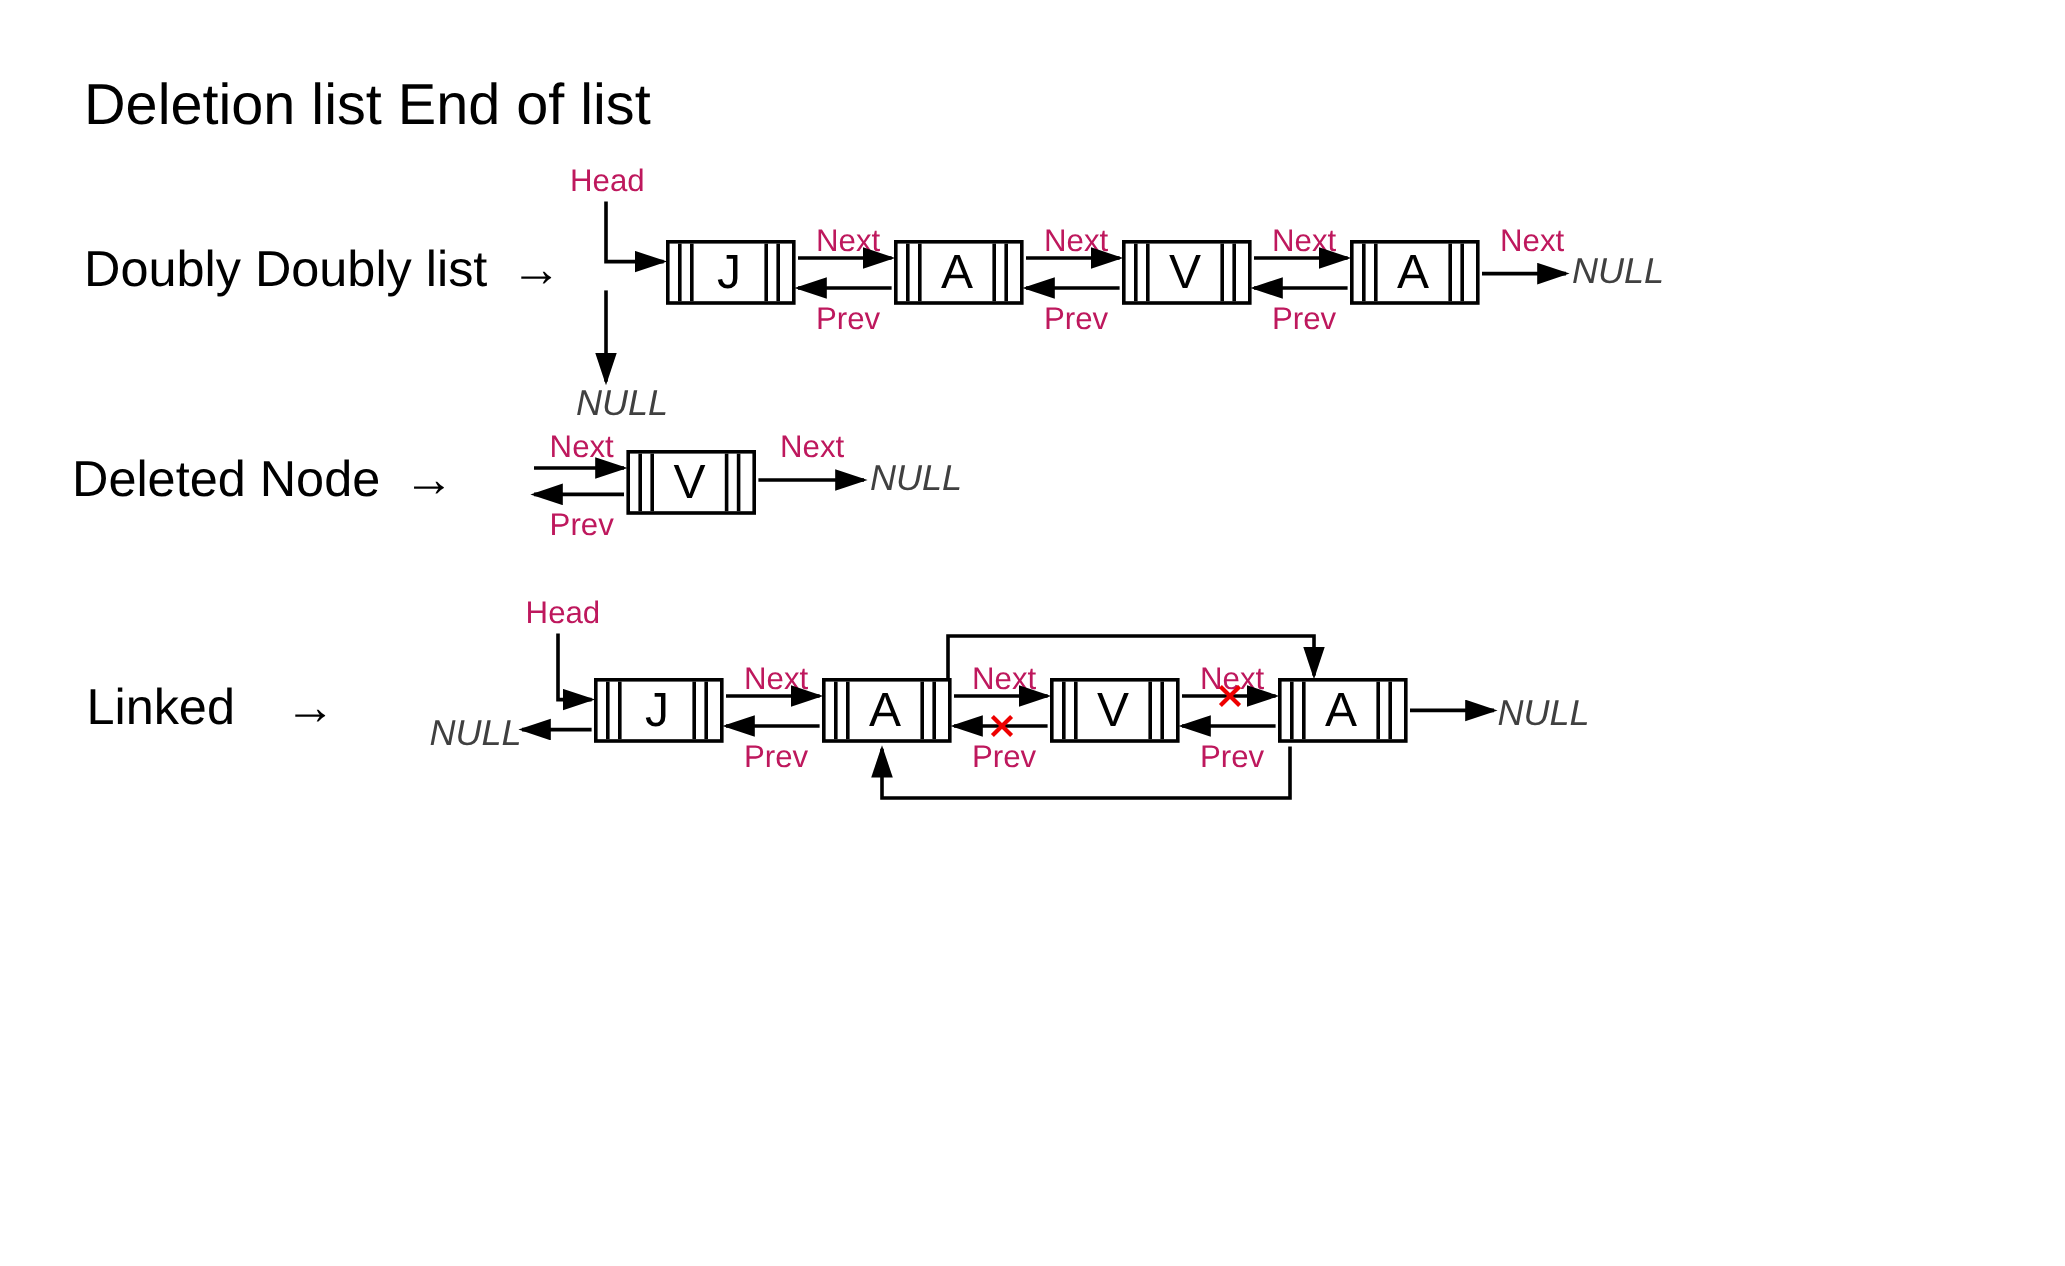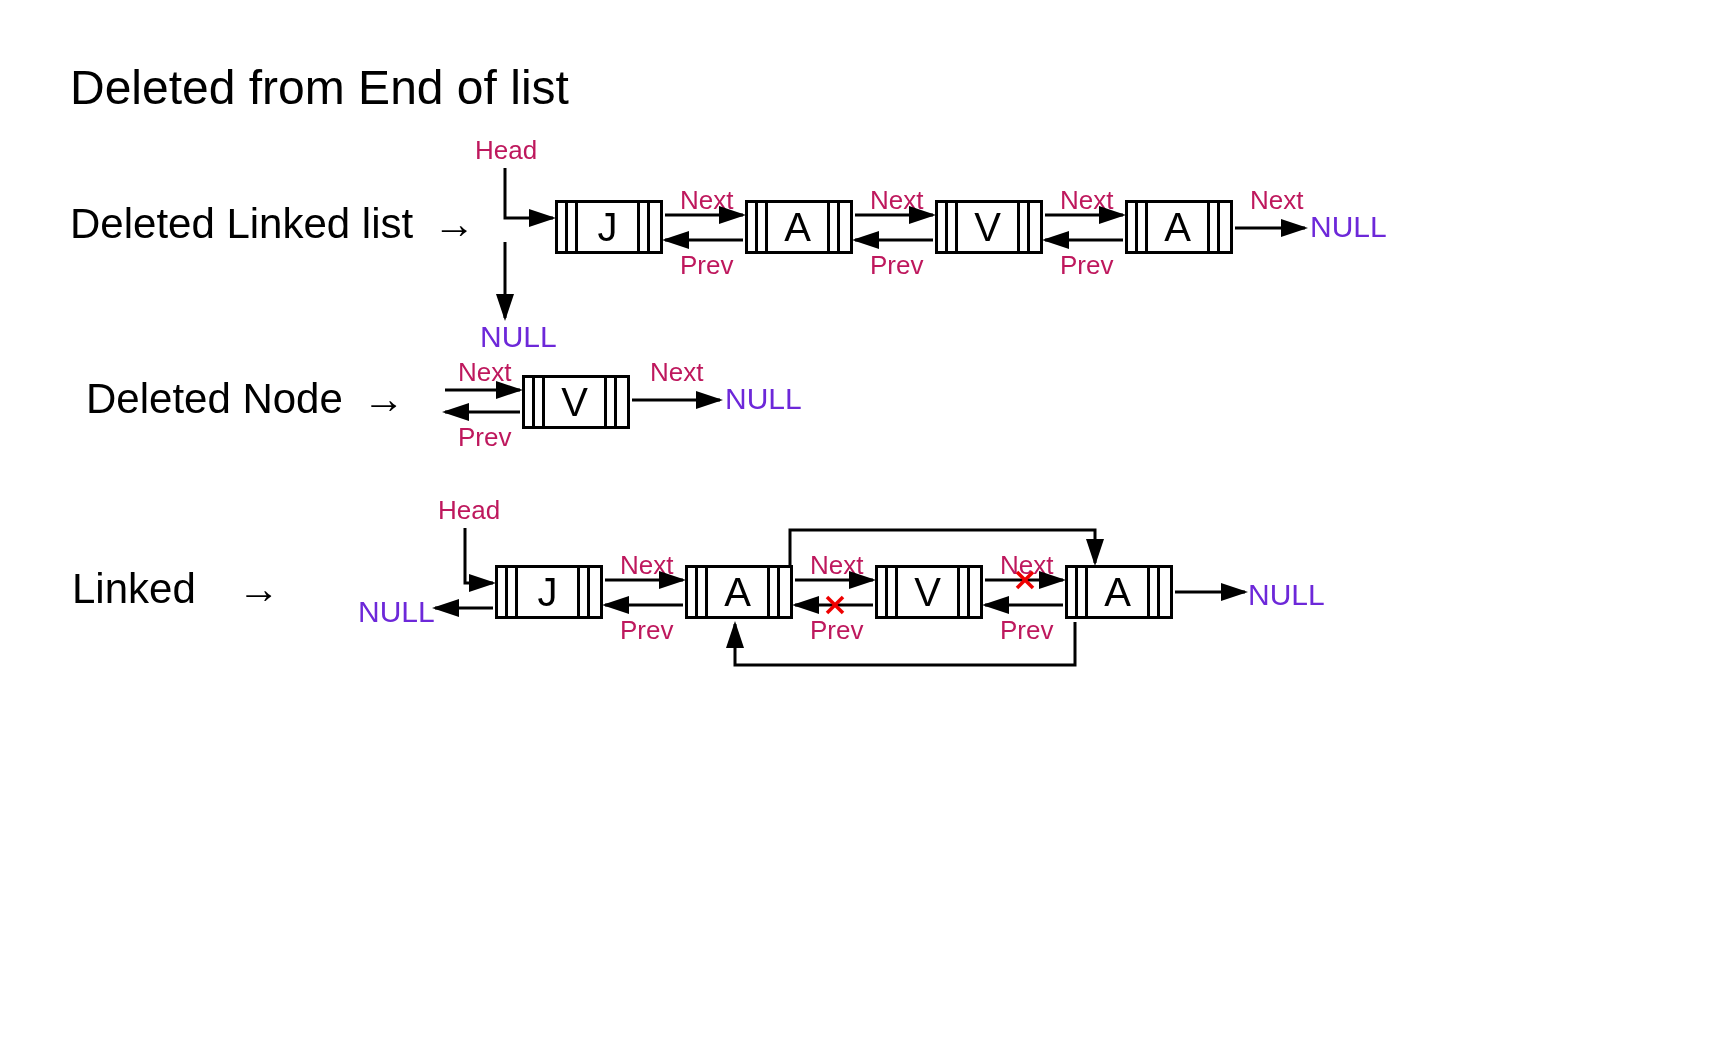--- a/index.html
+++ b/index.html
@@ -26,21 +26,22 @@
     .small-label {
       position: absolute;
       font-size: 26px;
       font-weight: 400;
       color: #be185d;
     }
     .null-label {
       position: absolute;
       font-size: 30px;
       font-weight: 400;
-      color: #6d28d9;
+      color: #404040;
+      font-style: italic;
     }
     .node {
       position: absolute;
       display: flex;
       border: 3px solid #000;
       height: 54px;
       background: #fff;
     }
     .node .cell {
       border-right: 3px solid #000;
@@ -64,24 +65,24 @@
       height: 1055px;
       pointer-events: none;
     }
     .arrow { stroke: #000; stroke-width: 3; fill: none; }
     .ahead { fill: #000; }
     .xmark { stroke: #e00; stroke-width: 3.5; }
   </style>
 </head>
 <body>
 
-<div class="title" style="left:70px; top:60px;">Deleted from End of list</div>
+<div class="title" style="left:70px; top:60px;">Deletion list End of list</div>
 
 <div class="row-label" style="left:70px; top:200px;">
-  <span>Deleted Linked list</span>
+  <span>Doubly Doubly list</span>
   <span style="margin-left:8px;">→</span>
 </div>
 
 <div class="small-label" style="left:475px; top:135px;">Head</div>
 <div class="null-label" style="left:480px; top:320px;">NULL</div>
 
 <div class="node" style="left:555px; top:200px;">
   <div class="cell thin"></div>
   <div class="cell thin"></div>
   <div class="cell wide">J</div>
@@ -112,21 +113,21 @@
 
 <div class="small-label" style="left:680px; top:185px;">Next</div>
 <div class="small-label" style="left:680px; top:250px;">Prev</div>
 <div class="small-label" style="left:870px; top:185px;">Next</div>
 <div class="small-label" style="left:870px; top:250px;">Prev</div>
 <div class="small-label" style="left:1060px; top:185px;">Next</div>
 <div class="small-label" style="left:1060px; top:250px;">Prev</div>
 <div class="small-label" style="left:1250px; top:185px;">Next</div>
 <div class="null-label" style="left:1310px; top:210px;">NULL</div>
 
-<div class="row-label" style="left:86px; top:375px;">
+<div class="row-label" style="left:60px; top:375px;">
   <span>Deleted Node</span>
   <span style="margin-left:8px;">→</span>
 </div>
 
 <div class="node" style="left:522px; top:375px;">
   <div class="cell thin"></div>
   <div class="cell thin"></div>
   <div class="cell wide">V</div>
   <div class="cell thin"></div>
   <div class="cell thin"></div>

